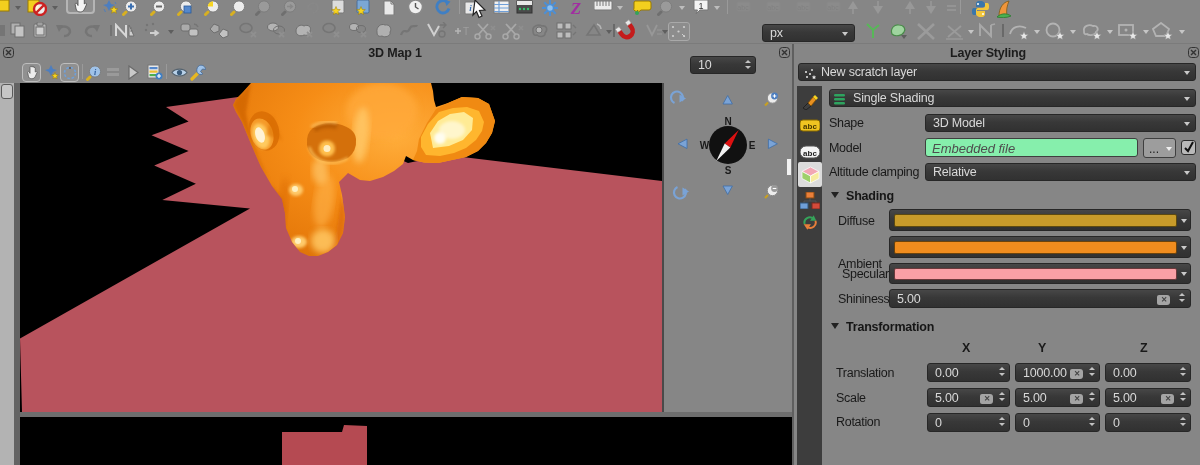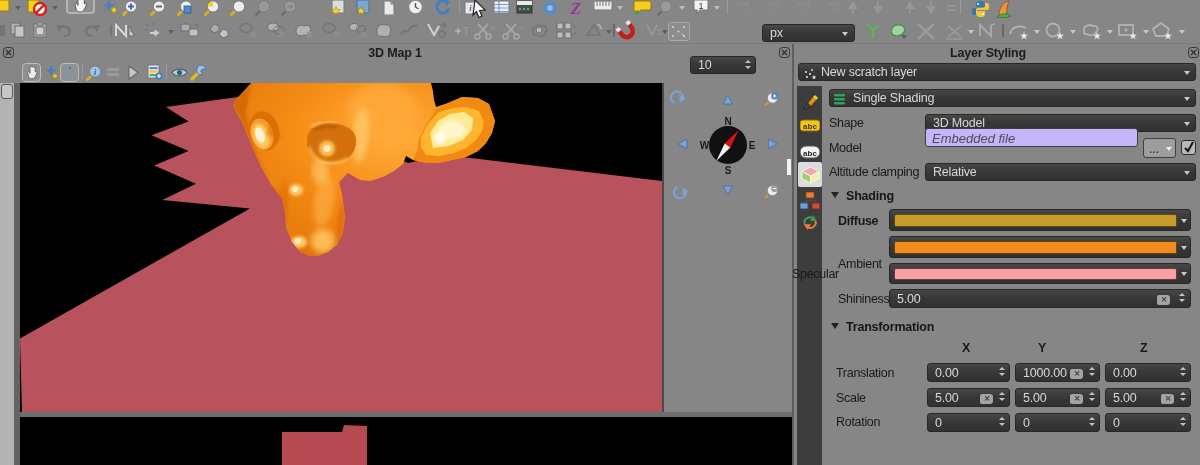--- a/index.html
+++ b/index.html
@@ -665,21 +665,21 @@
     <div class="darr" style="right:5px;top:7px;"></div>
   </div>
 
   <div class="label" style="left:829px;top:116px;text-align:center;">Shape</div>
   <div class="dw" style="left:925px;top:114px;width:271px;height:18px;">
     <span class="txt">3D Model</span>
       <div class="darr" style="right:5px;top:7px;"></div>
   </div>
 
   <div class="label" style="left:829px;top:141px;">Model</div>
-  <div class="lw" style="left:925px;top:128px;width:213px;height:19px;background:#c4b5fd;">
+  <div class="lw" style="left:925px;top:138px;width:213px;height:19px;background:#86efac;">
     <span style="position:absolute;left:6px;top:2px;font-style:italic;font-size:13px;color:#4e4e4e;">Embedded file</span>
   </div>
   <div class="lw" style="left:1143px;top:138px;width:33px;height:20px;background:#9d9d9d;">
     <span style="position:absolute;left:5px;top:3px;font-size:12px;color:#222;">...</span>
     <div class="darr" style="right:3px;top:8px;border-top-color:#efefef;border-left-width:3px;border-right-width:3px;border-top-width:4px;"></div>
   </div>
   <div class="lw" style="left:1181px;top:140px;width:15px;height:15px;background:#b9b9b9;border-color:#2c2c2c;">
     <svg style="position:absolute;left:1px;top:0px;" width="12" height="13" viewBox="0 0 12 13">
         <path d="M2,7 L5,10 L10,1" fill="none" stroke="#111" stroke-width="2"></path>
       </svg>
@@ -687,33 +687,33 @@
 
   <div class="label" style="left:829px;top:165px;">Altitude clamping</div>
   <div class="dw" style="left:925px;top:163px;width:271px;height:18px;">
     <span class="txt">Relative</span>
       <div class="darr" style="right:5px;top:7px;"></div>
   </div>
 
   <div class="sectri" style="left:831px;top:192px;"></div>
   <div class="sechead" style="left:846px;top:189px;">Shading</div>
 
-  <div class="label" style="left:838px;top:214px;font-weight:bold;">Diffuse</div>
+  <div class="label" style="left:838px;top:214px;">Diffuse</div>
   <div class="dw" style="left:889px;top:209px;width:302px;height:22px;">
     <div style="position:absolute;left:4px;top:4px;width:283px;height:13px;background:#c89b2a;border:1px solid #5d4a10;border-radius:2px;"></div>
     <div class="darr" style="right:3px;top:9px;"></div>
   </div>
 
   <div class="label" style="left:838px;top:257px;text-align:right;">Ambient</div>
   <div class="dw" style="left:889px;top:236px;width:302px;height:22px;">
     <div style="position:absolute;left:4px;top:4px;width:283px;height:13px;background:#f08c1e;border:1px solid #6b430c;border-radius:2px;"></div>
     <div class="darr" style="right:3px;top:9px;"></div>
   </div>
 
-  <div class="label" style="left:792px;top:267px;">Specular</div>
+  <div class="label" style="left:842px;top:267px;">Specular</div>
   <div class="dw" style="left:889px;top:263px;width:302px;height:21px;">
     <div style="position:absolute;left:4px;top:4px;width:283px;height:12px;background:#f9a0a6;border:1px solid #6b3a3c;border-radius:2px;"></div>
     <div class="darr" style="right:3px;top:8px;"></div>
   </div>
 
   <div class="label" style="left:838px;top:292px;">Shininess</div>
   <div class="dw" style="left:889px;top:289px;width:302px;height:19px;">
     <span class="txt">5.00</span>
     <div class="clearbtn" style="right:20px;top:4.5px;"></div>
     <div class="spin" style="top:3px;right:5px;">

